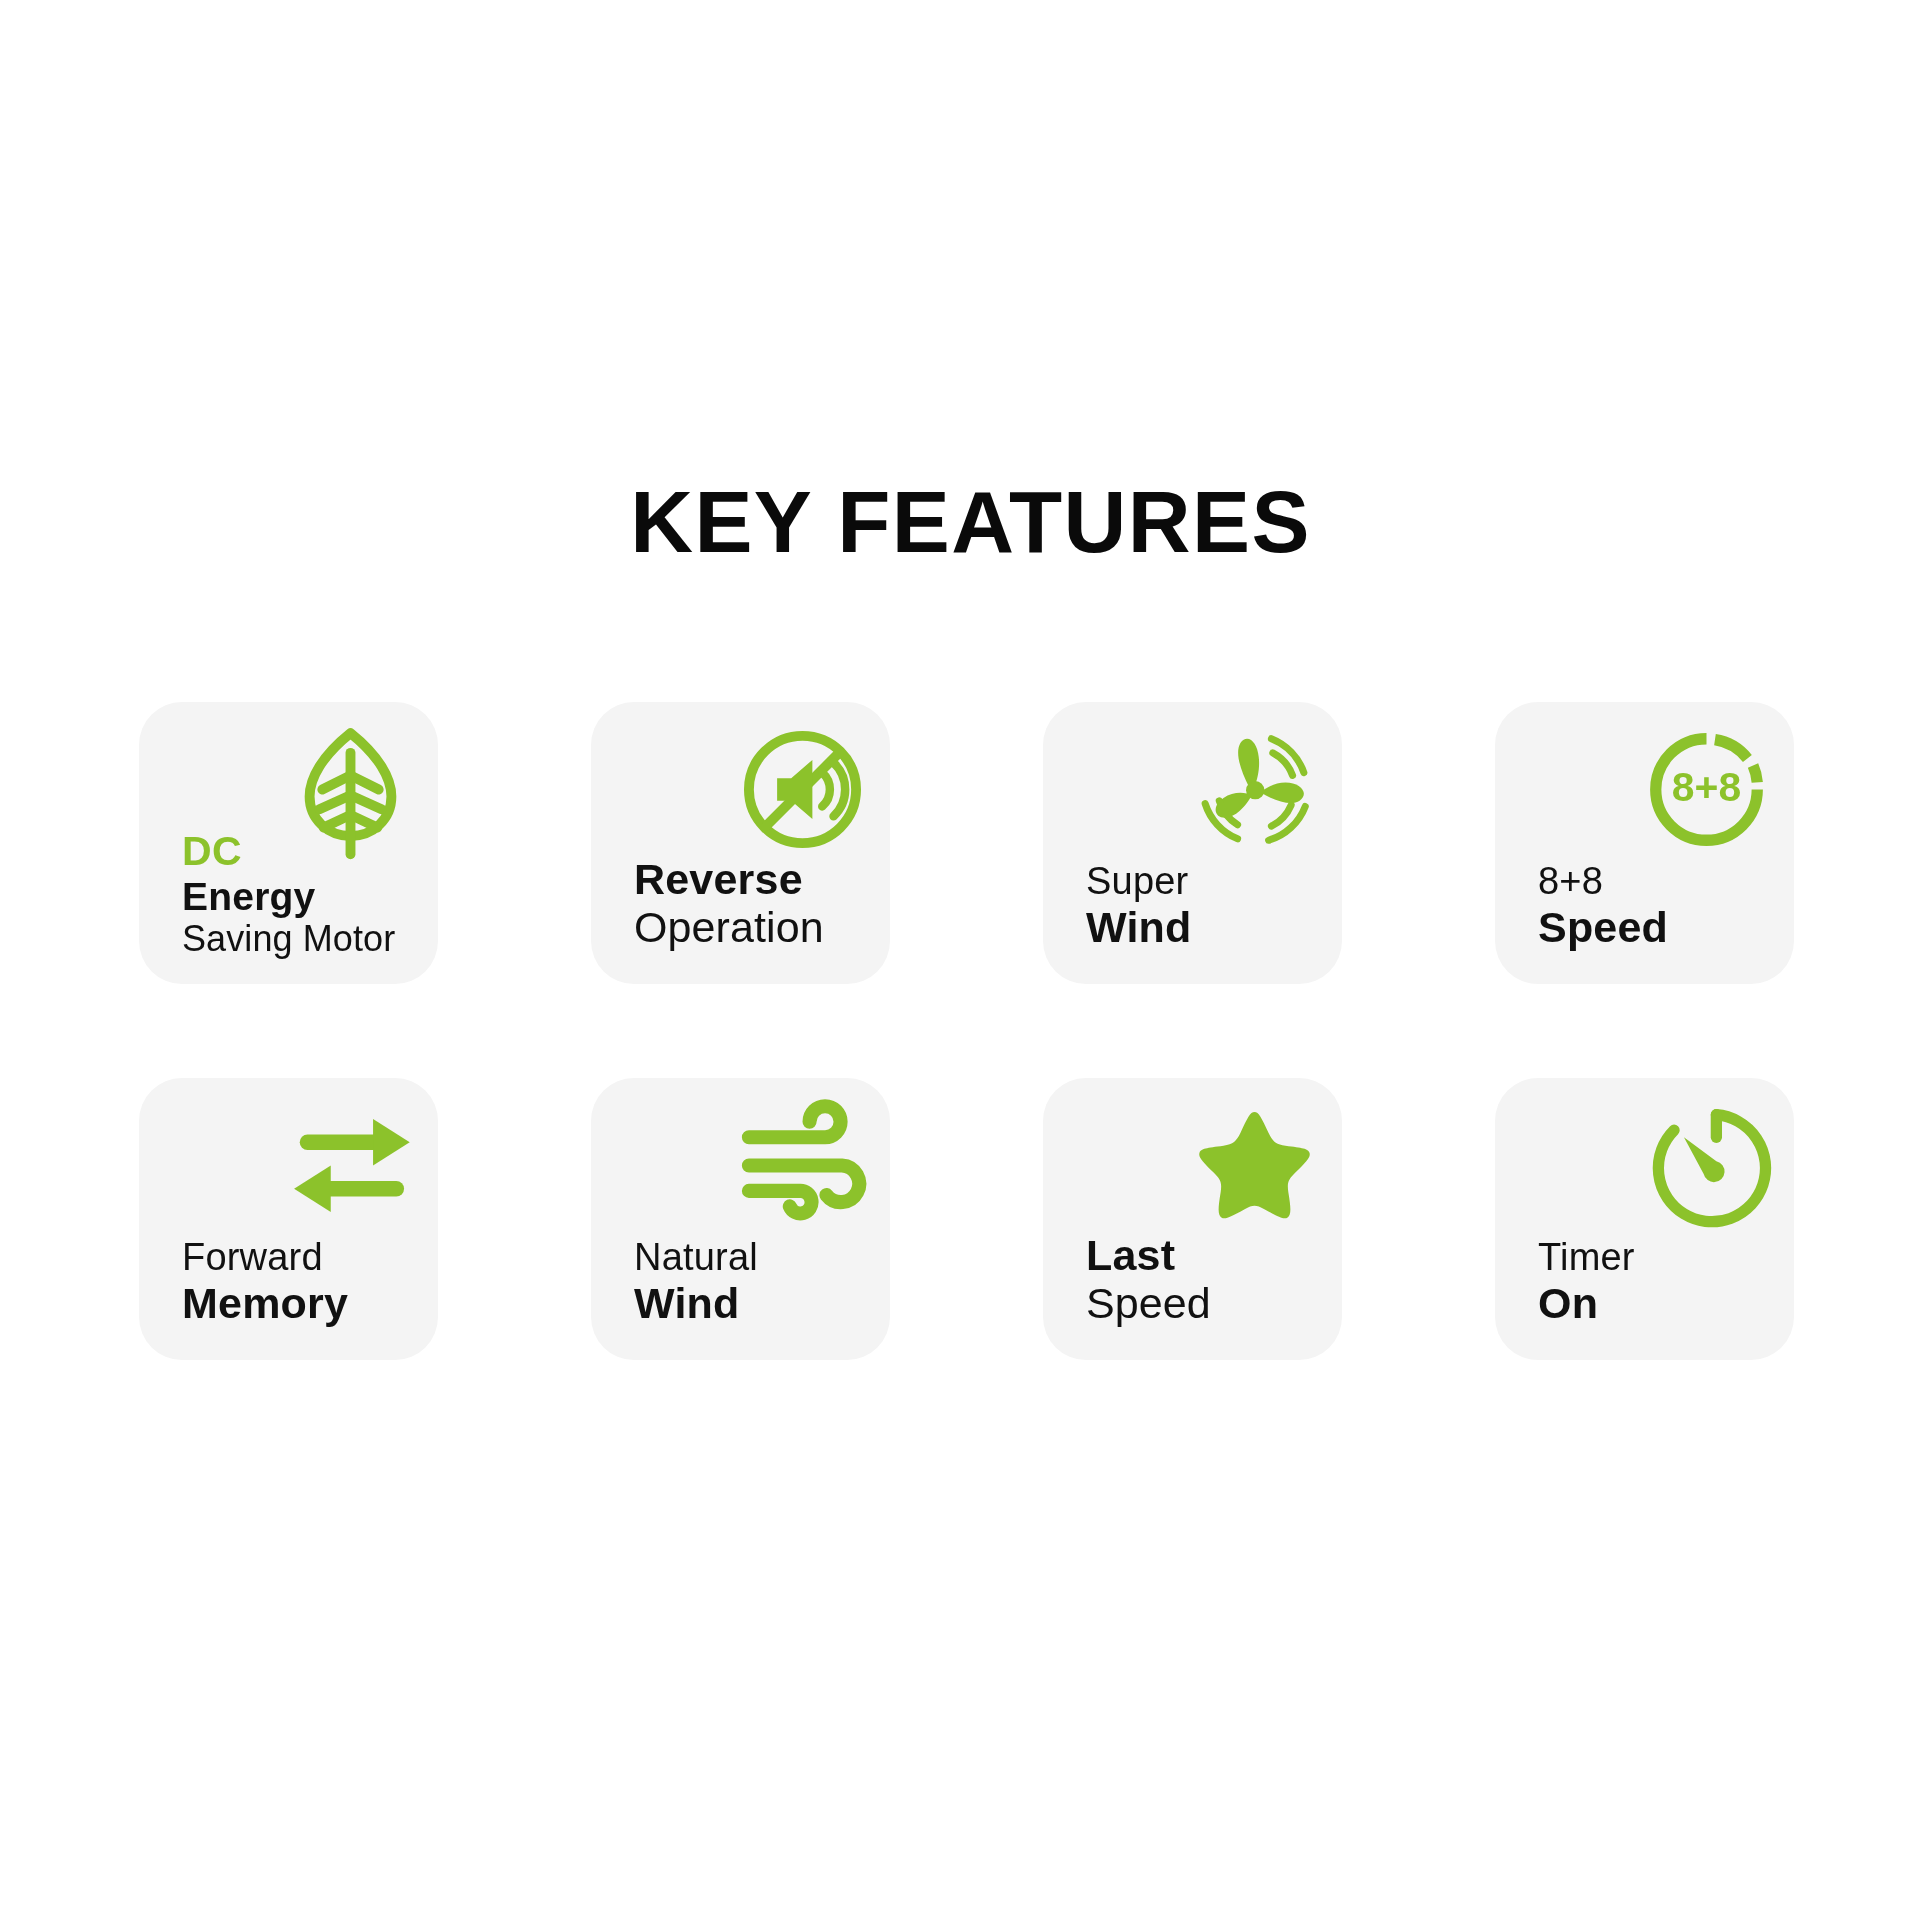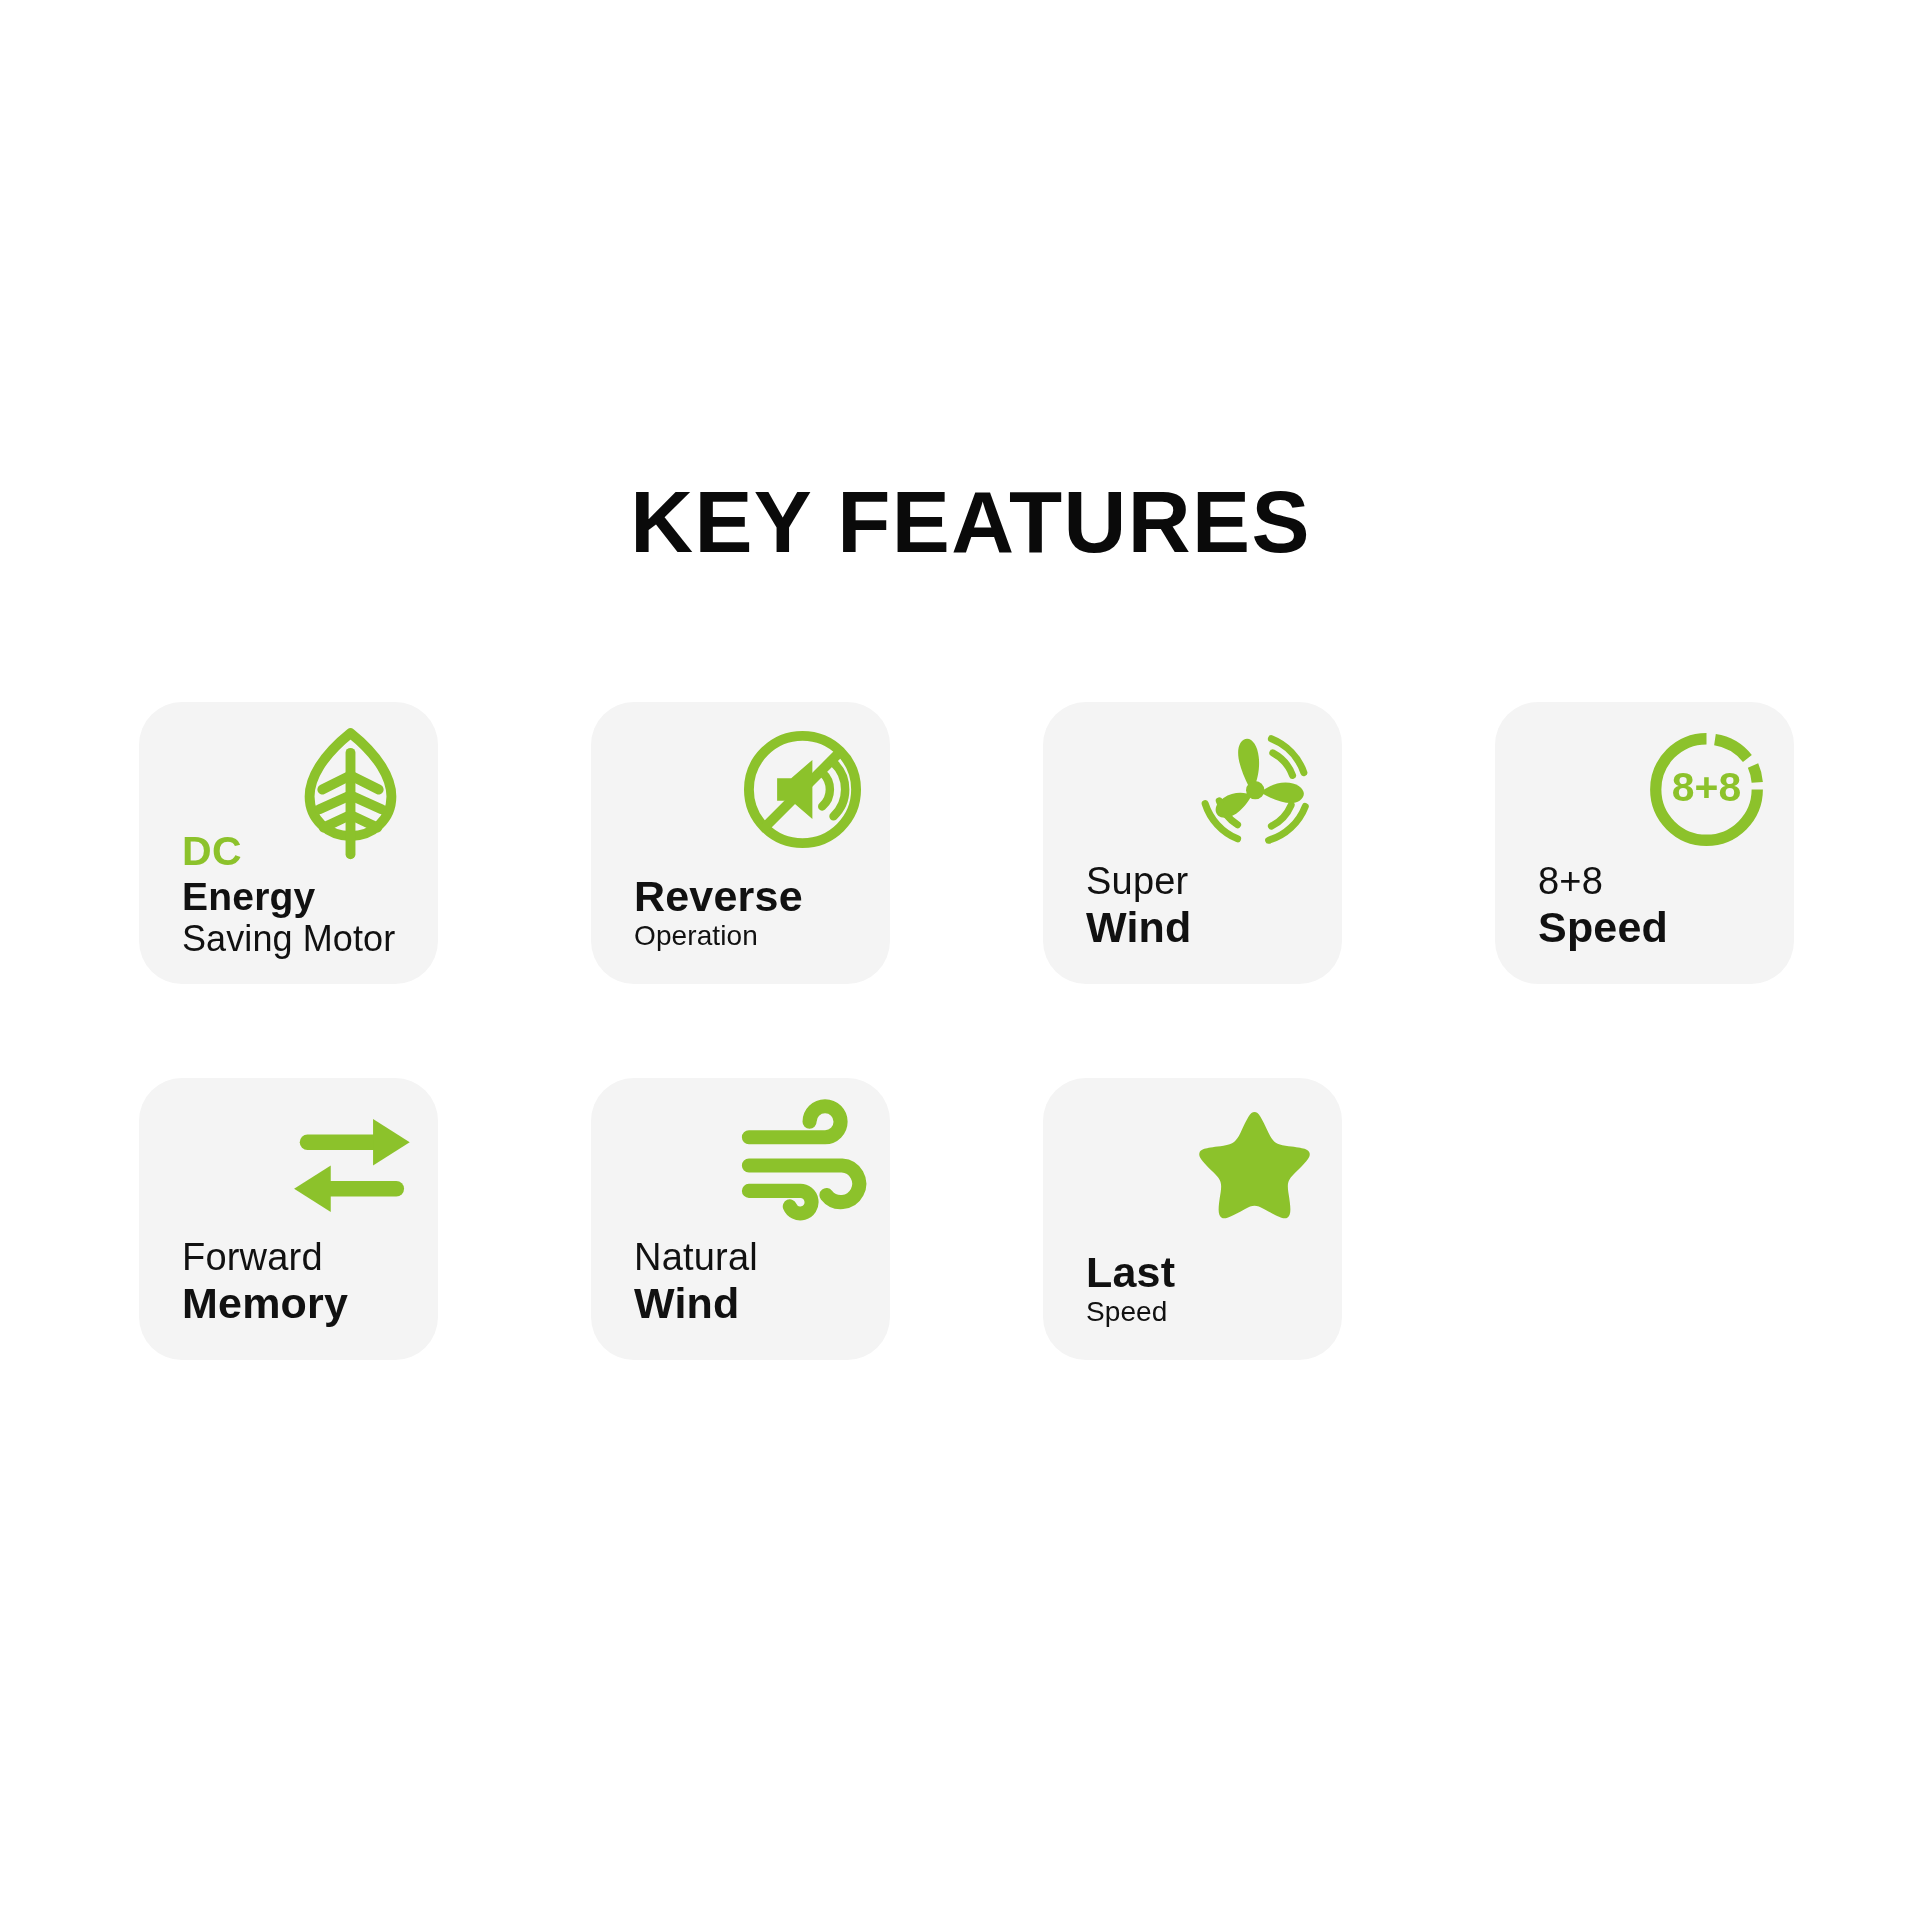--- a/index.html
+++ b/index.html
@@ -85,21 +85,21 @@
     letter-spacing: 0.2px;
   }
   .line.accent {
     font-size: 43px;
     font-weight: 700;
     color: #8cc22b;
     letter-spacing: 0.5px;
     margin-top: 32px;
   }
   .line.small {
-    font-size: 28px;
+    font-size: 43px;
     font-weight: 400;
     letter-spacing: 0.1px;
   }
 
   
   .card--three .card-text { bottom: 24.5px; }
   .card--three .line.accent { font-size: 41px; }
   .card--three .line.strong { font-size: 39px; }
   .card--three .line.small { font-size: 36px; }
 </style>
@@ -228,16 +228,29 @@
                    C27 62 26 60 21 55 C13 47 10 44 11 41 C12 38 16 37.5 28 36
                    C35 35 37 33 40 27 C45 16 47 12 50 12 Z" fill="#8cc22b"></path>
         </svg>
       </span>
       <div class="card-text">
         <span class="line strong">Last</span>
         <span class="line small">Speed</span>
       </div>
     </div>
 
+    <div class="card">
+      <span class="card-icon">
+        <svg viewBox="0 0 100 100" fill="none" xmlns="http://www.w3.org/2000/svg">
+          <path d="M57 14 A38 38 0 1 1 27 25" stroke="#8cc22b" stroke-width="8" stroke-linecap="round" fill="none"></path>
+          <path d="M57 14 V30" stroke="#8cc22b" stroke-width="8" stroke-linecap="round"></path>
+          <path d="M34 30 L57 47 A7.5 7.5 0 1 1 48 56 Z" fill="#8cc22b"></path>
+        </svg>
+      </span>
+      <div class="card-text">
+        <span class="line pre">Timer</span>
+        <span class="line strong">On</span>
+      </div>
+    </div>
 
   </div>
 </div>
 
 
 </body></html>

